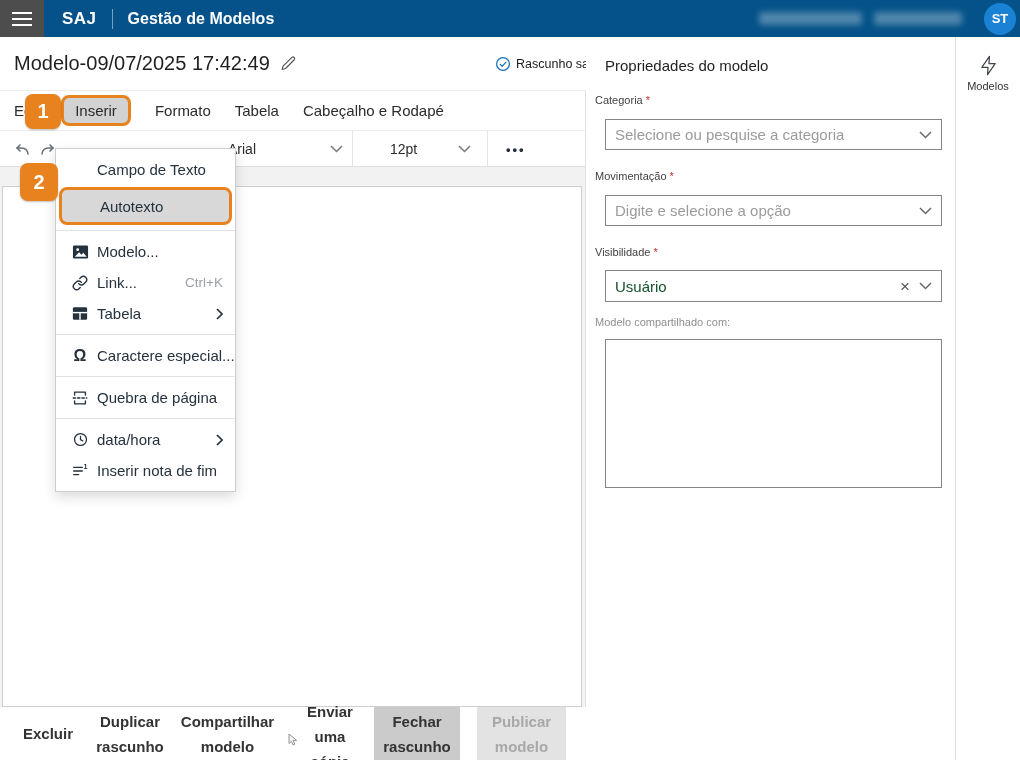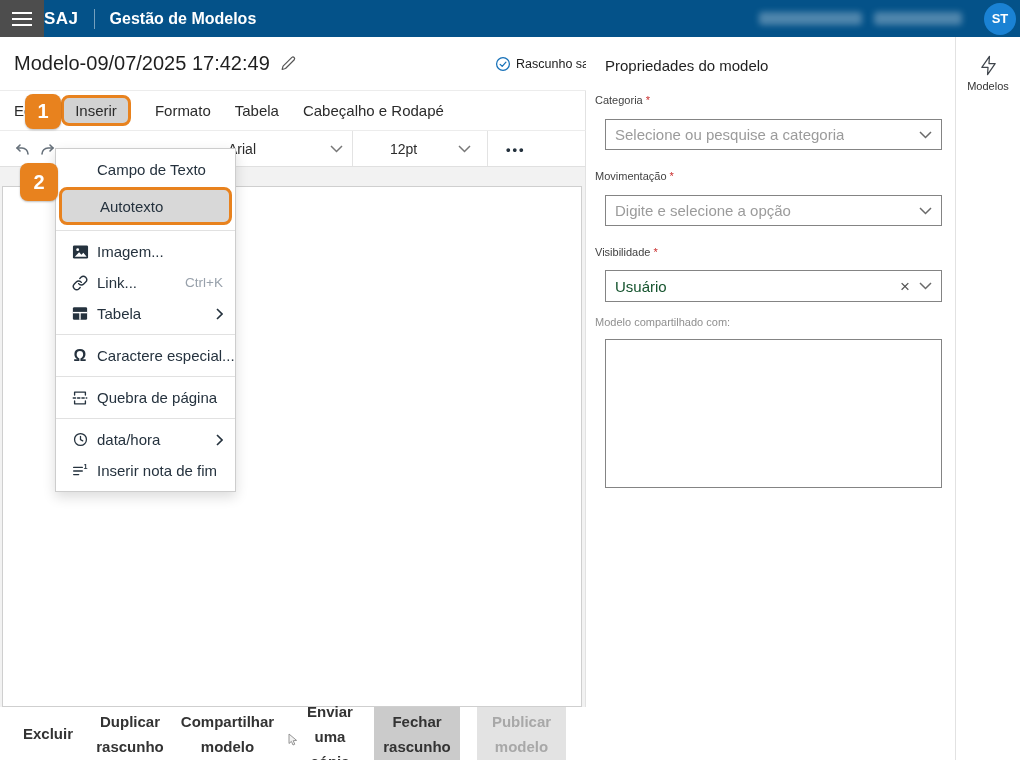--- a/index.html
+++ b/index.html
@@ -4,21 +4,21 @@
 <style>
   * { margin:0; padding:0; box-sizing:border-box; }
   html,body { width:1020px; height:760px; }
   body { font-family:"Liberation Sans", sans-serif; background:#fff; }
   .page { position:relative; width:1020px; height:760px; overflow:hidden; background:#fff; }
 
   
   .topbar { position:absolute; left:0; top:0; width:1020px; height:37px; background:#045289; display:flex; align-items:center; }
   .hamburger { width:44px; height:37px; background:#4d4d4d; display:flex; flex-direction:column; justify-content:center; align-items:center; gap:4px; cursor:pointer; }
   .hamburger i { display:block; width:20px; height:2px; background:#fff; }
-  .brand { color:#fff; font-weight:bold; font-size:17px; letter-spacing:.5px; }
+  .brand { color:#fff; font-weight:bold; font-size:17px; letter-spacing:.5px; margin-left:18px; }
   .brand-sep { width:1px; height:20px; background:rgba(255,255,255,.45); margin:0 15px; }
   .apptitle { color:#fff; font-weight:bold; font-size:16px; }
   .top-spacer { flex:1; }
   .redact { height:13px; border-radius:3px; background:rgba(255,255,255,.30); filter:blur(3px); }
   .redact.r1 { width:103px; margin-right:12px; }
   .redact.r2 { width:88px; margin-right:22px; }
   .avatar { width:32px; height:32px; border-radius:50%; background:#1A82D4; color:#fff; font-weight:bold; font-size:13px; display:flex; align-items:center; justify-content:center; margin-right:4px; cursor:pointer; }
 
   
   .title-row { position:absolute; left:0; top:37px; width:614px; height:54px; background:#fff; border-bottom:1px solid #ececec; border-right:1px solid #e2e2e2; display:flex; align-items:center; padding:0 8px 0 14px; }
@@ -191,21 +191,21 @@
     </div>
     <div class="mi-sep"></div>
     <div class="mi">
       <span class="mi-icon">
         <svg width="17" height="16" viewBox="0 0 18 16">
             <rect x="1" y="1" width="16" height="14" rx="1.5" fill="#25323E"></rect>
             <circle cx="6" cy="5.5" r="1.5" fill="#fff"></circle>
             <path d="M3 13 L7.5 8.2 L10 10.8 L12 8.8 L15.5 13 Z" fill="#fff"></path>
           </svg>
       </span>
-      <span class="mi-label">Imagem...</span>
+      <span class="mi-label">Modelo...</span>
     </div>
     <div class="mi">
       <span class="mi-icon">
         <svg width="16" height="16" viewBox="0 0 24 24" fill="none" stroke="#25323E" stroke-width="2.1" stroke-linecap="round" stroke-linejoin="round">
             <path d="M10 13a5 5 0 0 0 7.54.54l3-3a5 5 0 0 0-7.07-7.07l-1.72 1.71"></path>
             <path d="M14 11a5 5 0 0 0-7.54-.54l-3 3a5 5 0 0 0 7.07 7.07l1.71-1.71"></path>
           </svg>
       </span>
       <span class="mi-label">Link...</span>
       <span class="mi-shortcut">Ctrl+K</span>

